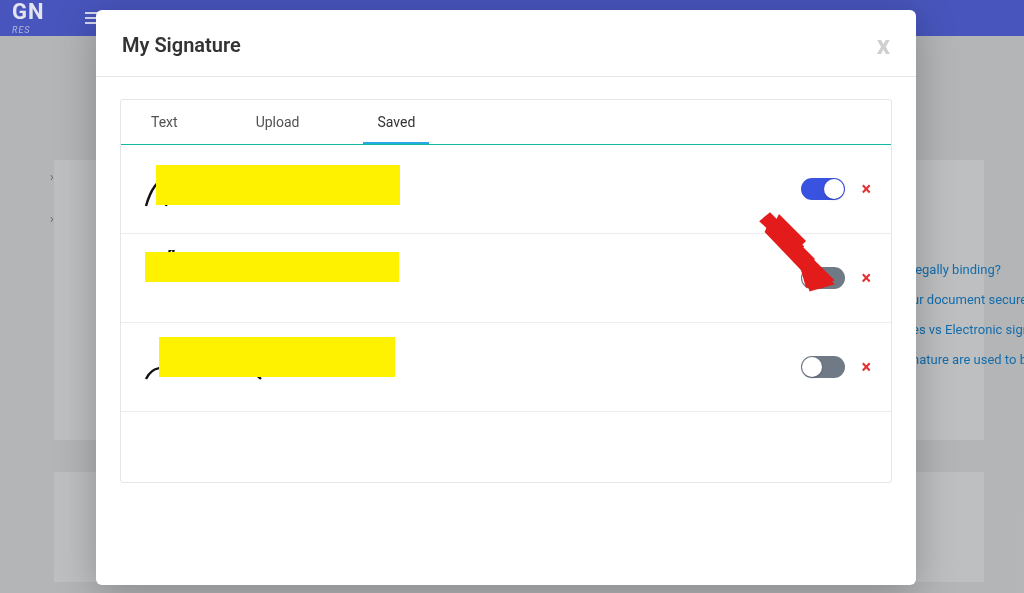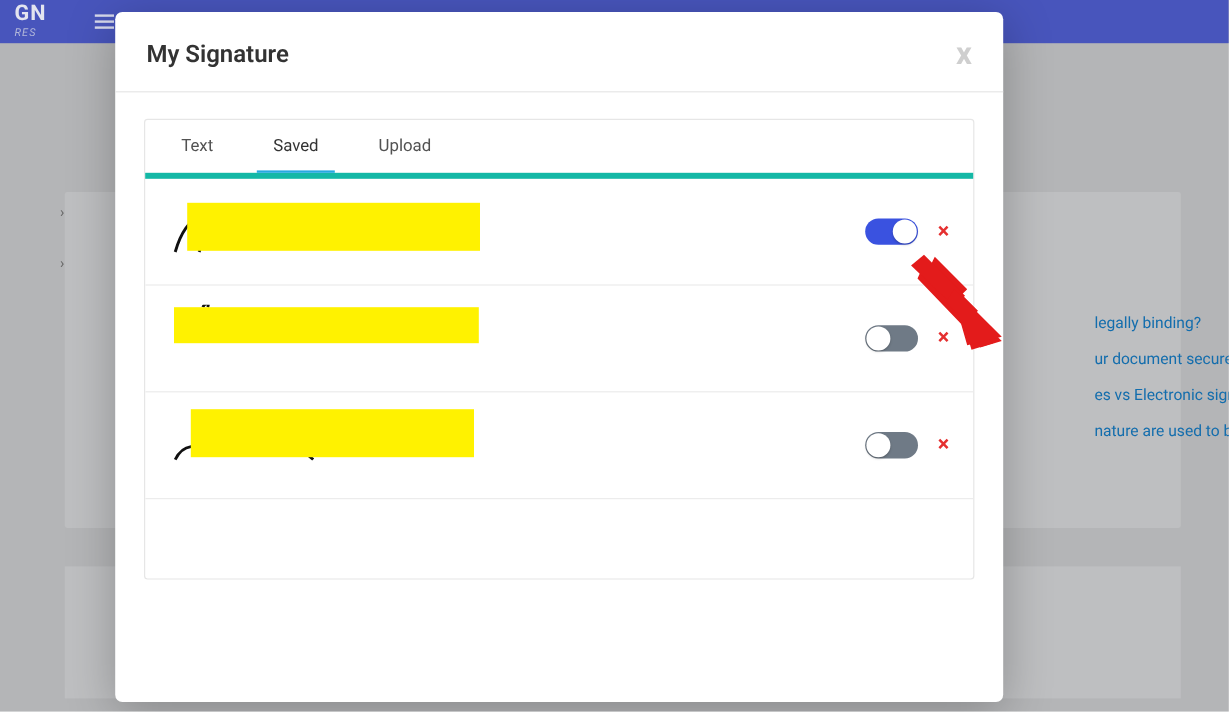--- a/index.html
+++ b/index.html
@@ -3,21 +3,21 @@
 <meta charset="utf-8">
 <style>
   * { box-sizing: border-box; margin: 0; padding: 0; }
   html, body { width: 1024px; height: 593px; overflow: hidden; font-family: -apple-system, BlinkMacSystemFont, "Segoe UI", Roboto, Arial, sans-serif; }
   body { position: relative; background: #b8b9bb; }
 
   .topbar {
     position: absolute; top: 0; left: 0; right: 0; height: 36px;
     background: #4a57c0; display: flex; align-items: center; padding: 0 12px;
   }
-  .brand { color: #e8e9f4; font-weight: 700; letter-spacing: 1px; font-size: 18px; line-height: 1; }
+  .brand { color: #e8e9f4; font-weight: 700; letter-spacing: 1px; font-size: 22px; line-height: 1; }
   .brand-sub { color: #b7bcdf; font-size: 9px; letter-spacing: 1px; margin-top: 2px; font-style: italic; }
   .hamburger { margin-left: 40px; display: inline-flex; flex-direction: column; gap: 3px; }
   .hamburger span { width: 16px; height: 2px; background: #dcdff2; }
 
   .bg-panel {
     position: absolute; left: 54px; top: 160px; width: 930px; height: 280px;
     background: #c2c3c5; border-radius: 2px;
   }
   .bg-chevron { position: absolute; left: 50px; color: #6a6a6a; font-size: 12px; }
   .bg-chev-1 { top: 170px; }
@@ -26,37 +26,37 @@
   .bg-link-1 { top: 262px; }
   .bg-link-2 { top: 292px; }
   .bg-link-3 { top: 322px; }
   .bg-link-4 { top: 352px; }
   .bg-footer { position: absolute; left: 54px; top: 472px; width: 930px; height: 110px; background: #c2c3c5; }
 
   .modal-overlay {
     position: absolute; inset: 0; background: rgba(20,20,20,0.02);
   }
   .modal {
-    position: absolute; left: 96px; top: 10px; width: 740px; height: 575px;
+    position: absolute; left: 96px; top: 10px; width: 820px; height: 575px;
     background: #fff; border-radius: 6px; box-shadow: 0 8px 40px rgba(0,0,0,0.25);
     display: flex; flex-direction: column;
   }
   .modal-header {
     padding: 22px 26px 18px; border-bottom: 1px solid #e6e6e6;
     display: flex; align-items: center; justify-content: space-between;
   }
   .modal-title { font-size: 20px; font-weight: 600; color: #333; }
   .close-x { color: #cfcfcf; font-size: 26px; font-weight: 700; cursor: pointer; line-height: 1; }
 
   .modal-body { padding: 22px 24px 0; flex: 1; overflow: hidden; }
   .card {
     border: 1px solid #e6e6e6; border-radius: 3px; height: 384px; display: flex; flex-direction: column;
   }
   .tabs {
-    display: flex; border-bottom: 5px solid #14b8a6; padding: 0 16px;
+    display: flex; border-bottom: 1px solid #14b8a6; padding: 0 16px; gap: 28px;
   }
   .tab {
     padding: 14px 14px 12px; margin-right: 22px; font-size: 14px; color: #525252; cursor: pointer;
     border-bottom: 2px solid transparent;
   }
   .tab.active { border-bottom-color: #27a9e1; color: #333; }
 
   .rows { flex: 1; overflow: auto; }
   .sig-row {
     display: flex; align-items: center; justify-content: space-between;
@@ -112,22 +112,22 @@
 
 <div class="modal">
   <div class="modal-header">
     <div class="modal-title">My Signature</div>
     <div class="close-x">x</div>
   </div>
   <div class="modal-body">
     <div class="card">
       <div class="tabs" id="tabs">
           <div class="tab">Text</div>
+          <div class="tab">Upload</div>
           <div class="tab active">Saved</div>
-          <div class="tab">Upload</div>
         </div>
       <div class="rows" id="rows">
           <div class="sig-row">
             <div class="sig-left">
               <svg width="260" height="56" class="sig-path">
                 <path d="M5 45 C 15 10, 35 10, 25 45" stroke="#111" fill="none" stroke-width="2.4"></path>
               </svg>
               <div class="redact-rect" style="left: 15px; top: 6px; width: 244px; height: 40px;"></div>
             </div>
             <div class="sig-controls">

